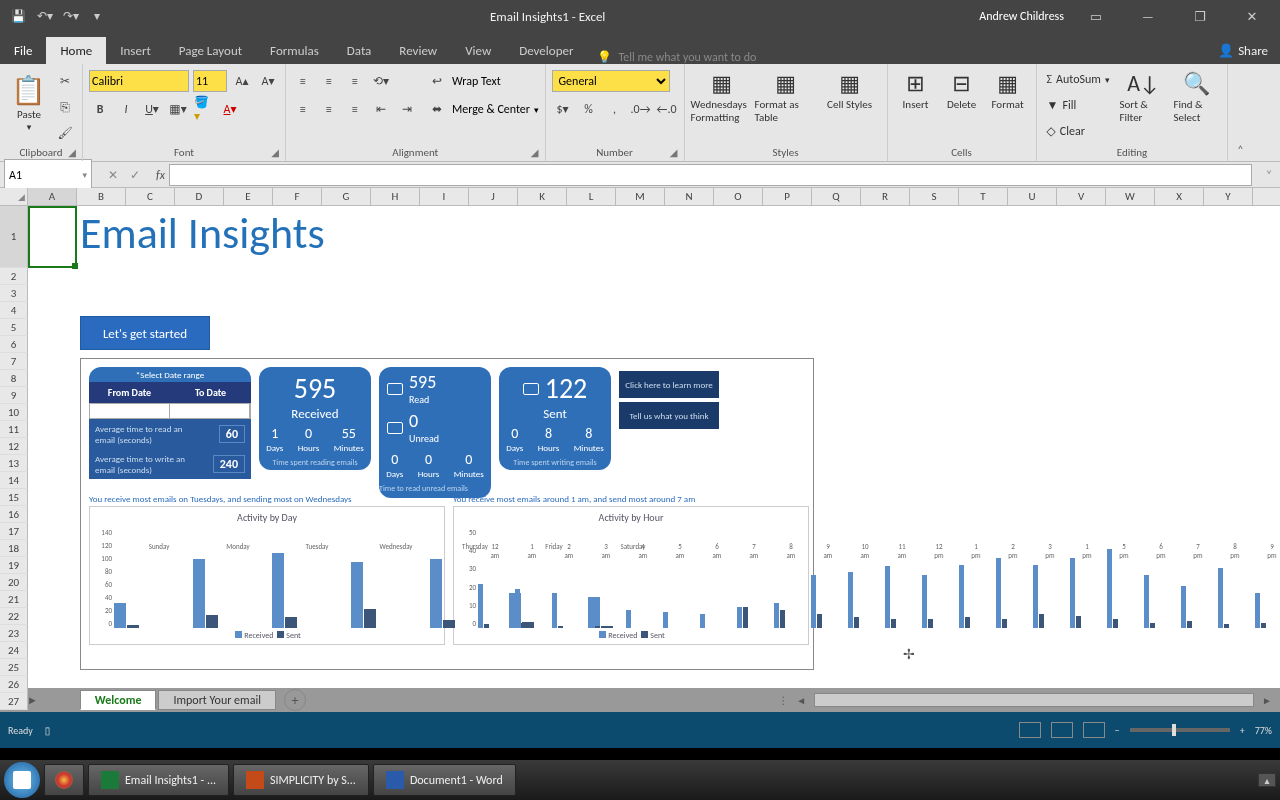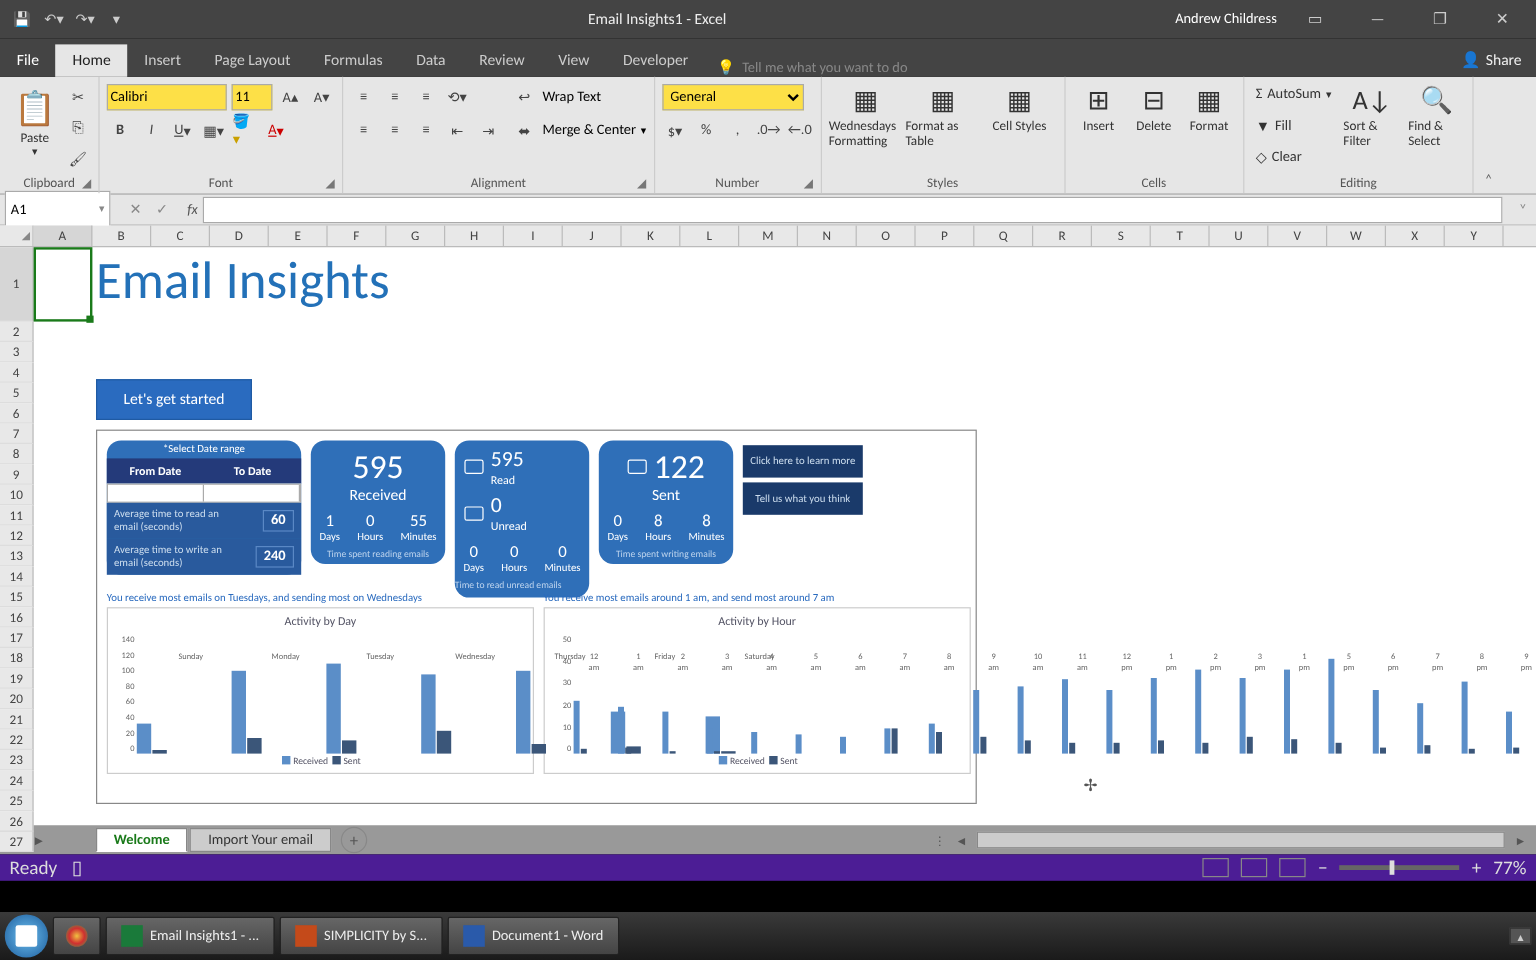--- a/index.html
+++ b/index.html
@@ -110,21 +110,21 @@
 
 .sheet-tabs { background:#999; height:24px; display:flex; align-items:center; padding:0 8px; }
 .sheet-nav { display:flex; gap:8px; color:#555; font-size:11px; }
 .tab { background:#ccc; padding:2px 14px; font-size:12px; color:#333; margin-left:2px; border:1px solid #888; }
 .tab.active { background:#fff; color:#1a7a1a; font-weight:bold; border-bottom-color:#fff; }
 .tab-add { width:22px; height:22px; border-radius:50%; border:1px solid #888; display:flex; align-items:center; justify-content:center; margin-left:8px; color:#555; font-size:14px; }
 .hscroll { flex:1; display:flex; justify-content:flex-end; gap:8px; color:#555; font-size:10px; align-items:center;}
 .hscroll-track { width:440px; height:14px; background:#ccc; border:1px solid #888; }
 
 
-.status-bar { background:#4c1d95; height:22px; display:flex; align-items:center; color:#ddd; font-size:16px; padding:0 8px; justify-content:space-between;}
+.status-bar { background:#0c4a6e; height:36px; display:flex; align-items:center; color:#ddd; font-size:10px; padding:0 8px; justify-content:space-between;}
 .status-right { display:flex; align-items:center; gap:10px; }
 .view-btn { width:22px; height:16px; border:1px solid #888; }
 .zoom-track { width:100px; height:4px; background:#666; position:relative; }
 .zoom-thumb { width:4px; height:12px; background:#ddd; position:absolute; top:-4px; left:42px; }
 
 
 .taskbar { position:absolute; bottom:0; left:0; right:0; height:40px; background:linear-gradient(#3a3a3a,#1a1a1a); display:flex; align-items:center; padding:0 4px; gap:4px;}
 .start-orb { width:36px; height:36px; border-radius:50%; background:radial-gradient(#6ec0f0,#1a5a9a); display:flex; align-items:center; justify-content:center; }
 .start-orb::after { content:""; width:18px; height:18px; background:#fff; border-radius:2px; }
 .tb-item { height:32px; padding:0 12px; background:linear-gradient(#666,#444); border:1px solid #222; color:#eee; font-size:12px; display:flex; align-items:center; gap:6px; border-radius:2px;}

